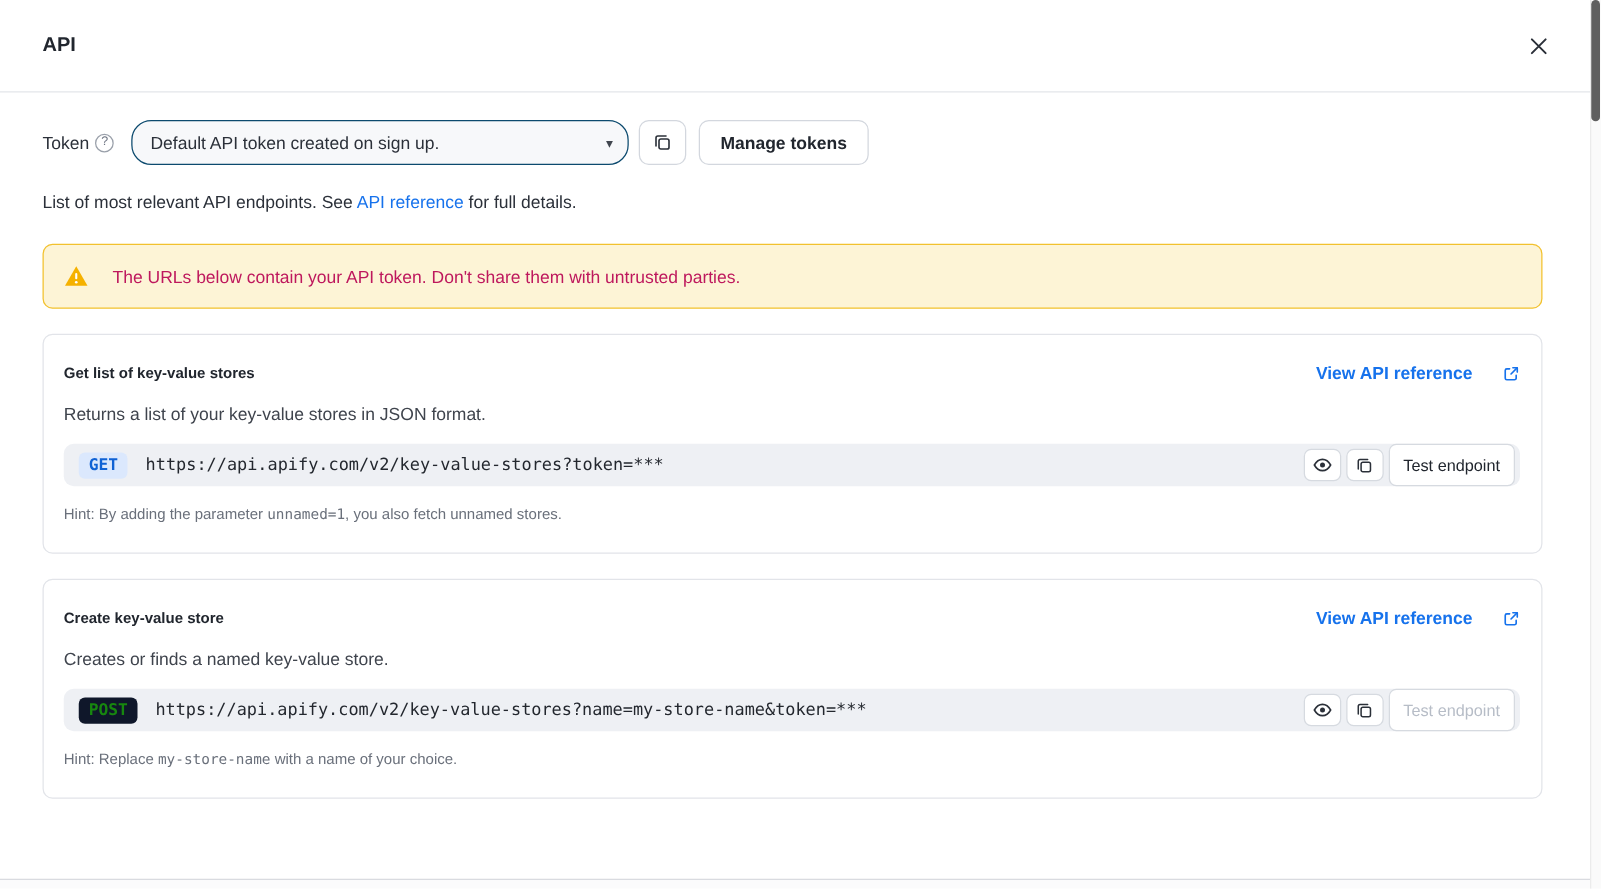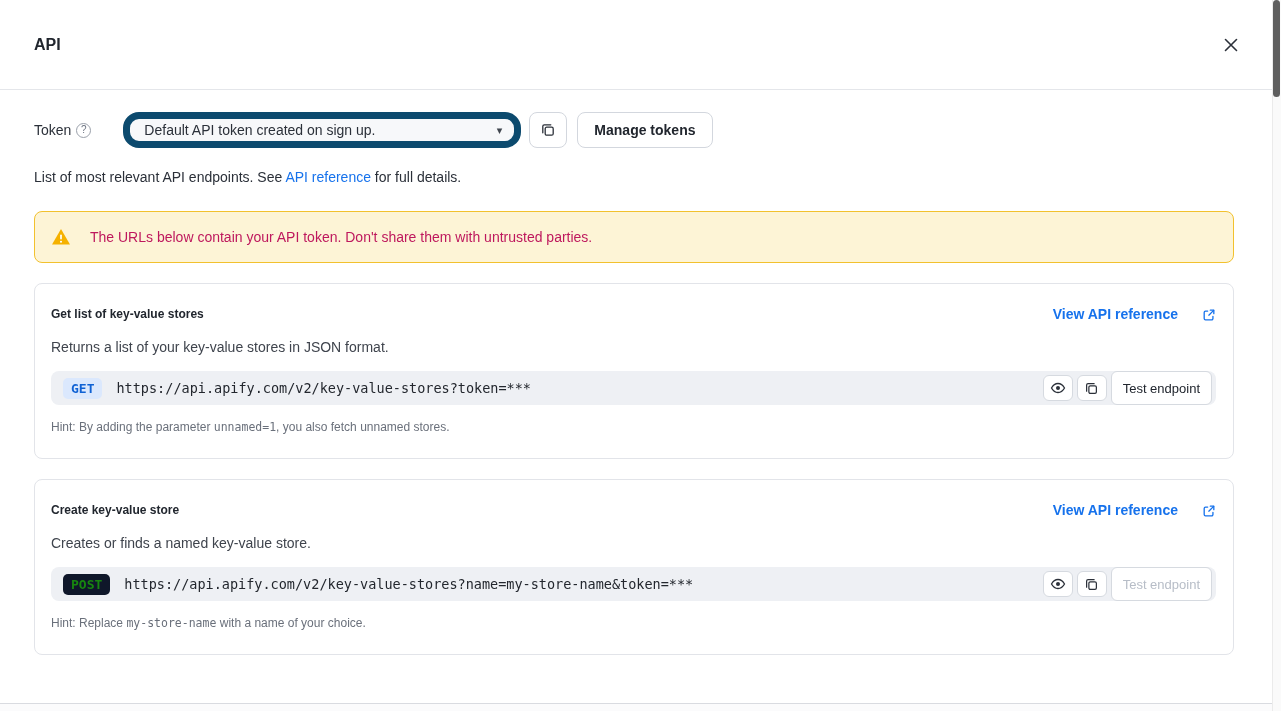--- a/index.html
+++ b/index.html
@@ -4,39 +4,39 @@
 <style>
   * { box-sizing: border-box; }
   html,body { margin:0; padding:0; }
   body {
     width:1281px; height:711px; overflow:hidden; position:relative;
     background:#ffffff; color:#2b3039;
     font-family:"Liberation Sans", sans-serif; font-size:14px;
   }
   
   .modal-header {
-    height:90px; display:flex; align-items:center; justify-content:space-between;
+    height:74px; display:flex; align-items:center; justify-content:space-between;
     padding:0 38px 0 34px; border-bottom:1px solid #e4e6ea;
   }
   .modal-title { font-size:16px; font-weight:700; color:#21262e; }
   .close-btn { width:24px; height:24px; display:flex; align-items:center; justify-content:center; cursor:pointer; }
 
   
   .content { padding:22px 47px 0 34px; }
 
   .token-row { display:flex; align-items:center; }
   .token-label { font-size:14px; color:#2b3039; }
   .help-circle {
     width:15px; height:15px; margin-left:5px; border:1px solid #9aa0aa; border-radius:50%;
     display:inline-flex; align-items:center; justify-content:center;
     font-size:10px; color:#6b7280; line-height:1;
   }
   .token-select {
-    margin-left:32px; width:398px; height:36px; background:#f7f8fa;
-    border:7px solid #0c4a6e; border-radius:16px;
+    margin-left:14px; width:398px; height:36px; background:#f7f8fa;
+    border:1px solid #0c4a6e; border-radius:16px;
     display:flex; align-items:center; justify-content:space-between;
     padding:0 12px 0 14px; font-size:14px; color:#2b3039; cursor:pointer;
   }
   .chevron { font-size:11px; color:#41464f; margin-left:10px; }
   .sq-btn {
     margin-left:8px; width:38px; height:36px; background:#fff;
     border:1px solid #d3d7de; border-radius:8px;
     display:flex; align-items:center; justify-content:center; cursor:pointer;
   }
   .manage-btn {

